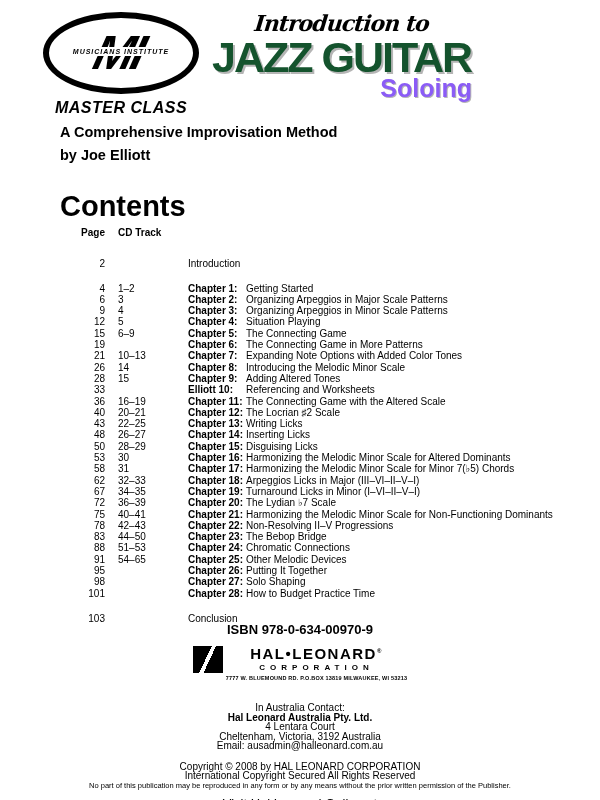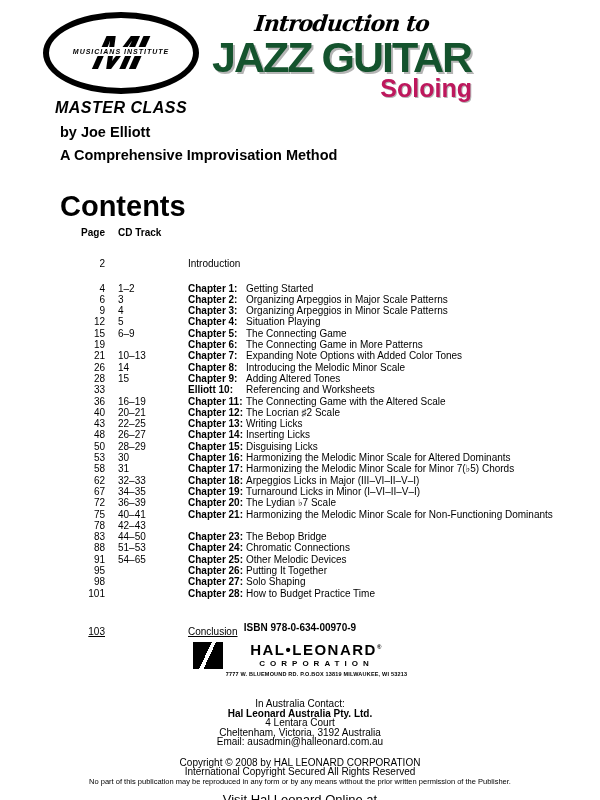--- a/index.html
+++ b/index.html
@@ -32,25 +32,25 @@
   .contents-heading{position:absolute;left:60px;top:190px;font-size:29px;font-weight:900;letter-spacing:0;}
 
   
   .toc{position:absolute;left:30px;top:227px;width:560px;font-size:10px;}
   .toc-row{display:grid;grid-template-columns:75px 83px auto;line-height:11.3px;height:11.3px;}
   .col-page{text-align:right;}
   .col-track{padding-left:13px;}
   .ch-label{display:inline-block;min-width:58px;font-weight:bold;}
   .toc-header{font-weight:bold;margin-bottom:20px;}
   .toc-intro{margin-bottom:13px;}
-  .toc-conclusion{margin-top:27px;text-decoration:underline;}
+  .toc-conclusion{margin-top:14px;}
 
   
   .footer{position:absolute;left:0;top:622px;width:600px;text-align:center;}
-  .isbn{font-size:10px;font-weight:bold;}
+  .isbn{font-size:13px;font-weight:bold;}
   .hl-logo{margin-top:8px;display:flex;justify-content:center;align-items:flex-start;gap:3px;}
   .hl-icon{width:30px;height:27px;margin-top:1px;
            background:linear-gradient(115deg,#000 44%,#fff 44%,#fff 54%,#000 54%);}
   .hl-texts{text-align:center;}
   .hl-name{font-size:15px;font-weight:bold;letter-spacing:1.5px;white-space:nowrap;}
   .hl-name sup{font-size:6px;}
   .hl-corp{font-size:8px;font-weight:bold;letter-spacing:5px;margin-top:1px;white-space:nowrap;}
   .hl-address{font-size:5.5px;font-weight:bold;margin-top:3px;letter-spacing:.2px;}
   .australia{margin-top:22px;font-size:10px;line-height:9.5px;}
   .australia .bold{font-weight:bold;}
@@ -68,26 +68,26 @@
       <span class="mi-monogram">MI</span>
       <span class="mi-band">MUSICIANS INSTITUTE</span>
       <span class="mi-tm">TM</span>
     </div>
     <div class="master-class">MASTER CLASS</div>
   </div>
 
   <div class="title-block">
     <div class="title-pre">Introduction to</div>
     <div class="title-main" style="color: #14532d;">JAZZ GUITAR</div>
-    <div class="title-sub" style="color: #be185d;">Soloing</div>
+    <div class="title-sub" style="color: #8b5cf6;">Soloing</div>
   </div>
 
   <div class="byline">
+    <div>A Comprehensive Improvisation Method</div>
     <div>by Joe Elliott</div>
-    <div>A Comprehensive Improvisation Method</div>
   </div>
 
   <div class="contents-heading">Contents</div>
 
   <div class="toc">
     <div class="toc-row toc-header">
       <span class="col-page">Page</span>
       <span class="col-track">CD Track</span>
       <span class="col-content"></span>
     </div>
@@ -200,20 +200,21 @@
           <span class="col-content"><span class="ch-label">Chapter 20:</span><span>The Lydian ♭7 Scale</span></span>
         </div>
         <div class="toc-row">
           <span class="col-page">75</span>
           <span class="col-track">40–41</span>
           <span class="col-content"><span class="ch-label">Chapter 21:</span><span>Harmonizing the Melodic Minor Scale for Non-Functioning Dominants</span></span>
         </div>
         <div class="toc-row">
           <span class="col-page">78</span>
           <span class="col-track">42–43</span>
+          <span class="col-content"><span class="ch-label">Chapter 22:</span><span>Non-Resolving II–V Progressions</span></span>
         </div>
         <div class="toc-row">
           <span class="col-page">83</span>
           <span class="col-track">44–50</span>
           <span class="col-content"><span class="ch-label">Chapter 23:</span><span>The Bebop Bridge</span></span>
         </div>
         <div class="toc-row">
           <span class="col-page">88</span>
           <span class="col-track">51–53</span>
           <span class="col-content"><span class="ch-label">Chapter 24:</span><span>Chromatic Connections</span></span>

